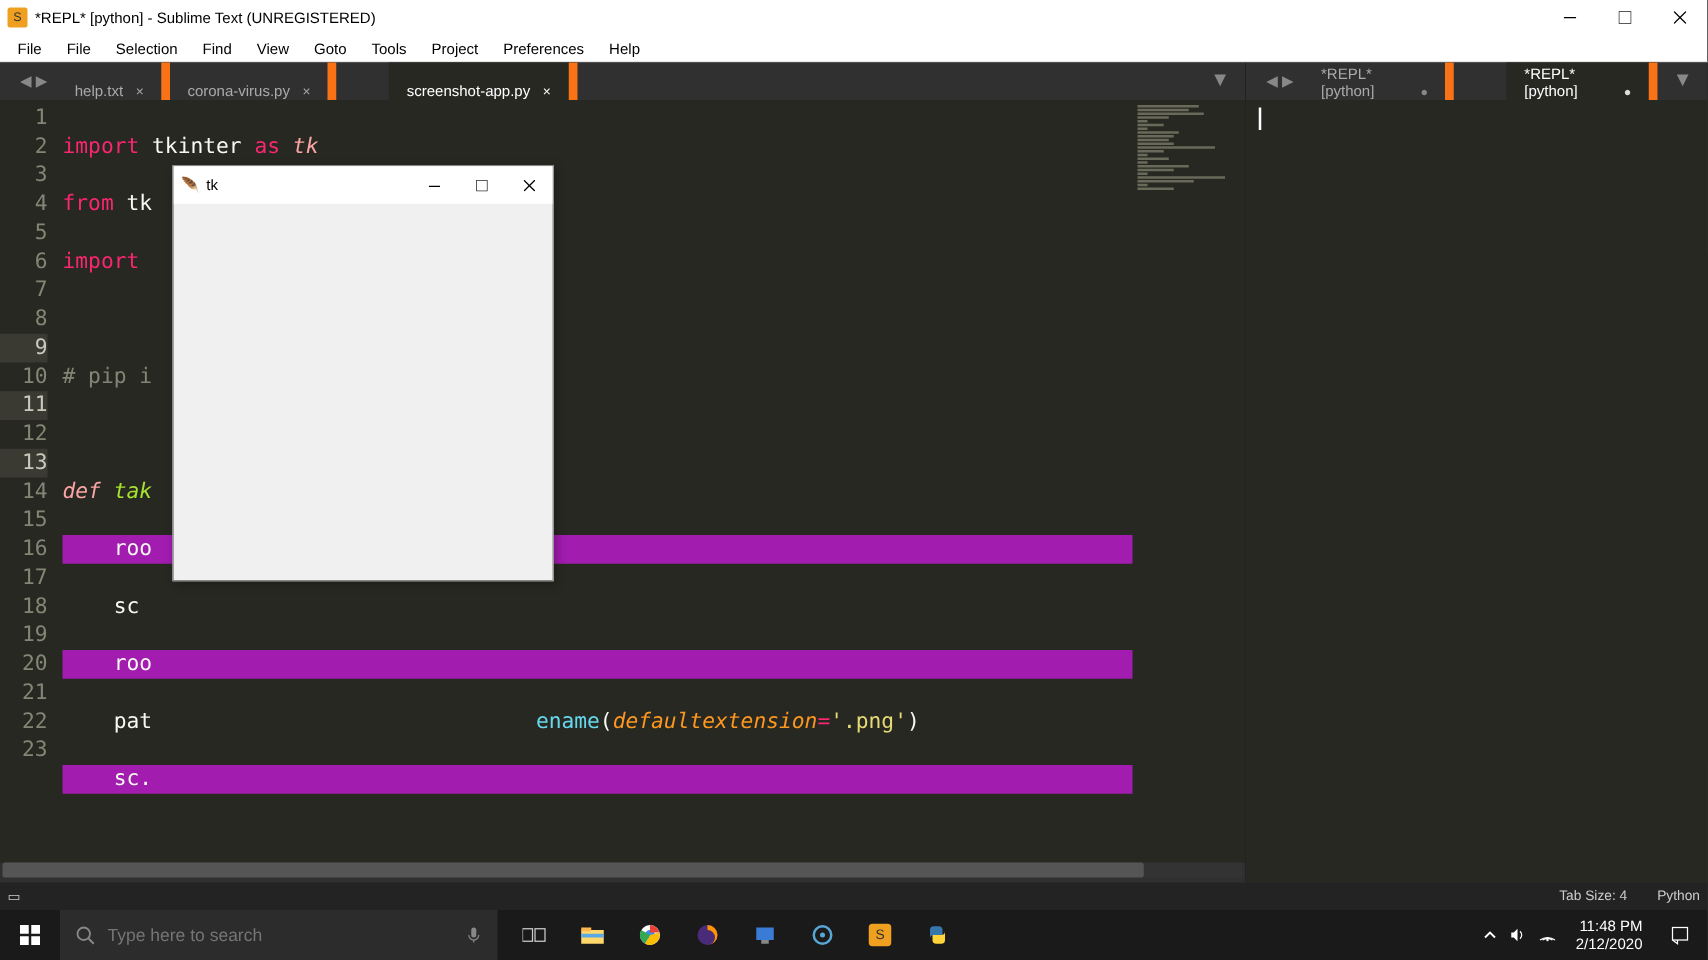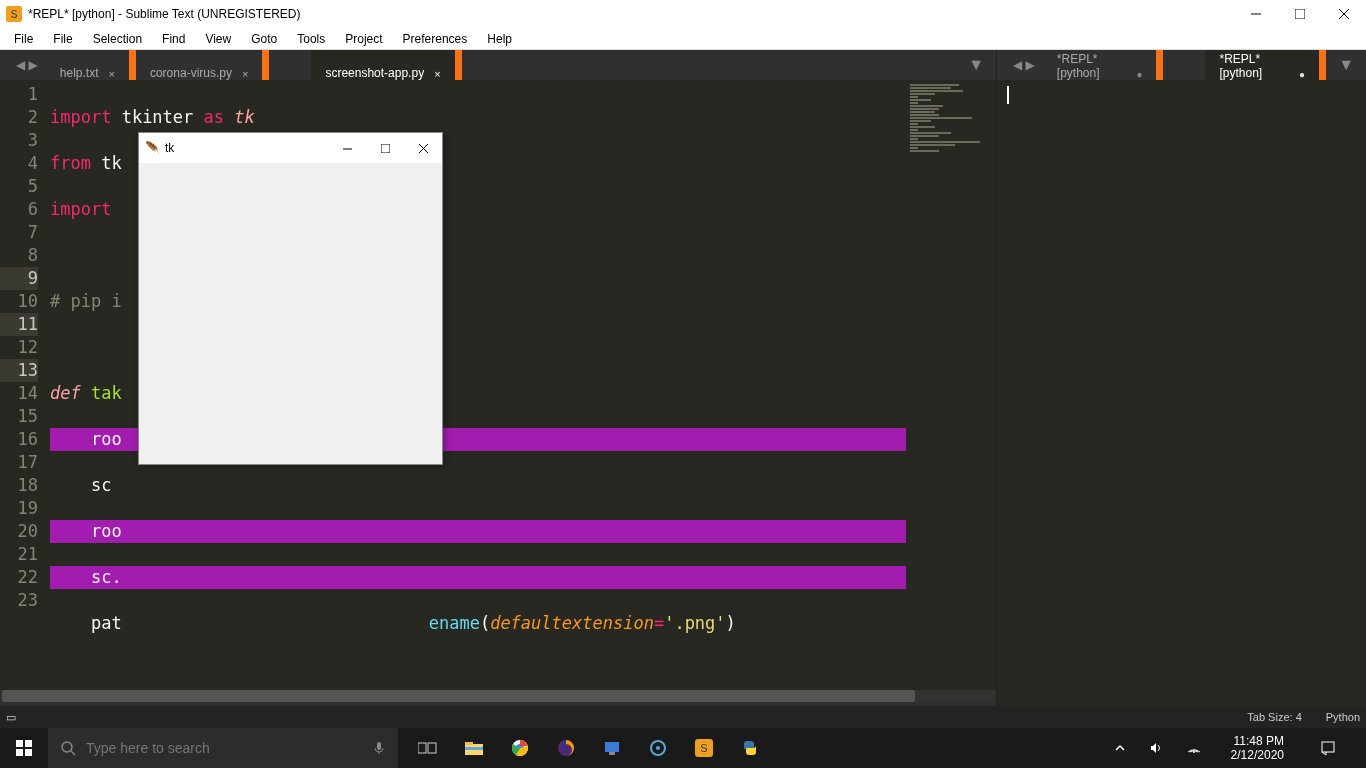--- a/index.html
+++ b/index.html
@@ -37,21 +37,21 @@
 .gutter .ln { height: 23px; }
 .gutter .ln.hl { background: #3a3a32; color: #c9c9bb; }
 .code { flex: 1; padding-top: 3px; color: #f8f8f2; white-space: pre; position: relative; }
 .code .line { height: 23px; }
 .code .line.hl { background: #a21caf; }
 
 .kw { color: #f92672; }
 .cls { color: #fca5a5; font-style: italic; }
 .str { color: #e6db74; }
 .cm { color: #858575; }
-.fn { color: #a6e22e; }
+.fn { color: #a6e22e; font-style: italic; }
 .arg { color: #fd971f; font-style: italic; }
 .call { color: #66d9ef; }
 
 
 .hscroll { height: 12px; background: #333; margin: 0 2px 4px 2px; border-radius: 2px; position: relative; }
 .hscroll .thumb { position: absolute; height: 100%; background: #555; border-radius: 2px; }
 
 
 .minimap { position: absolute; top: 0; right: 0; width: 90px; height: 100%; background: #272822; padding: 4px; }
 .minimap-lines { display: flex; flex-direction: column; gap: 1px; }
@@ -63,21 +63,21 @@
 .statusbar .sb-right { margin-left: auto; display: flex; gap: 24px; }
 
 
 .taskbar { height: 40px; background: #1a1a1a; display: flex; align-items: flex-start; color: #fff; position: relative; }
 .tb-start { width: 48px; height: 40px; display: flex; align-items: center; justify-content: center; color: #fff; }
 .tb-search { display: flex; align-items: center; background: #2c2c2c; height: 40px; width: 350px; padding-left: 12px; gap: 10px; color: #888; font-size: 14px; }
 .tb-search input { background: transparent; border: none; color: #ccc; font-size: 14px; outline: none; flex: 1; }
 .tb-search .mic { margin-right: 12px; color: #888; }
 .tb-icons { display: flex; align-items: center; gap: 2px; margin-left: 8px; }
 .tb-icon { width: 44px; height: 40px; display: flex; align-items: center; justify-content: center; font-size: 18px; }
-.tb-tray { margin-left: auto; display: flex; align-items: center; gap: 24px; padding-right: 18px; font-size: 12px; color: #fff; }
+.tb-tray { margin-left: auto; display: flex; align-items: center; gap: 10px; padding-right: 2px; font-size: 12px; color: #fff; }
 .tb-tray .clock { text-align: right; line-height: 14px; font-size: 12px; margin-left: 6px; }
 .tb-tray .notif { width: 40px; height: 40px; display: flex; align-items: center; justify-content: center; }
 
 
 .tkwin { position: absolute; left: 138px; top: 132px; width: 305px; height: 333px; background: #f0f0f0; border: 1px solid #888; box-shadow: 2px 2px 8px rgba(0,0,0,0.3); z-index: 10; }
 .tkwin-title { height: 30px; background: #fff; display: flex; align-items: center; padding-left: 6px; }
 .tkwin-title .feather { width: 14px; height: 14px; margin-right: 6px; color: #1e5a9a; font-size: 12px; }
 .tkwin-title .t { font-size: 12px; flex: 1; color: #000; }
 .tkwin-title .ctl { display: flex; }
 .tkwin-title .cbtn { width: 38px; height: 30px; display: flex; align-items: center; justify-content: center; font-size: 11px; color: #000; }
@@ -179,22 +179,22 @@
 <div class="line"><span class="kw">import</span><span> tkinter </span><span class="kw">as</span><span class="cls"> tk</span></div>
 <div class="line"><span class="kw">from</span><span> tk</span></div>
 <div class="line"><span class="kw">import</span></div>
 <div class="line"></div>
 <div class="line"><span class="cm"># pip i</span></div>
 <div class="line"></div>
 <div class="line"><span class="cls">def</span><span class="fn"> tak</span></div>
 <div class="line hl"><span>    roo</span></div>
 <div class="line"><span>    sc </span></div>
 <div class="line hl"><span>    roo</span></div>
+<div class="line"><span>    pat</span>                              <span class="call">ename</span><span>(</span><span class="arg">defaultextension</span><span class="kw">=</span><span class="str">'.png'</span><span>)</span></div>
 <div class="line hl"><span>    sc.</span></div>
-<div class="line"><span>    pat</span>                              <span class="call">ename</span><span>(</span><span class="arg">defaultextension</span><span class="kw">=</span><span class="str">'.png'</span><span>)</span></div>
 
 
 
 
 
 
 
 
 
 

